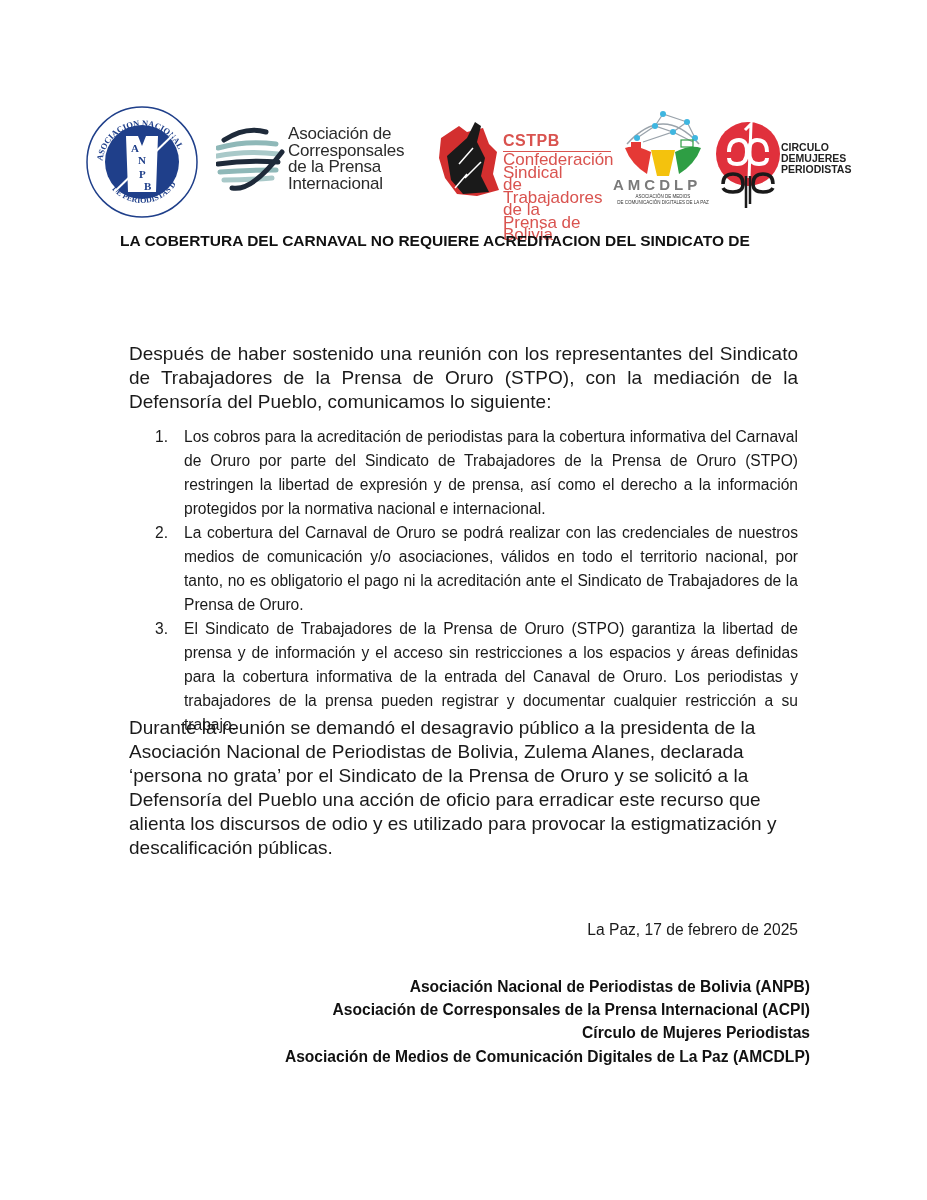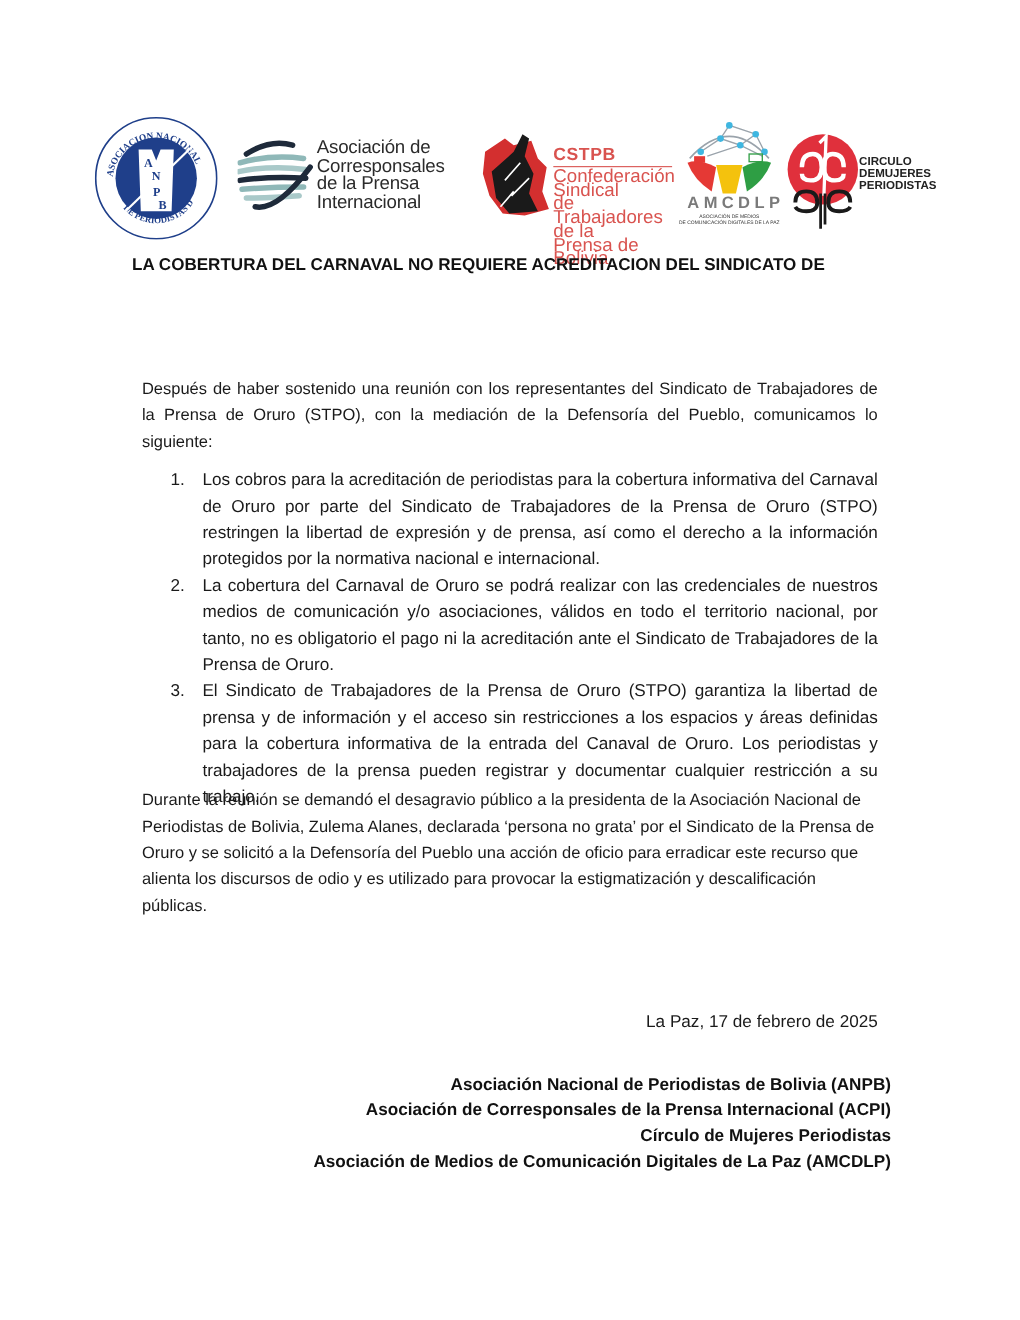--- a/index.html
+++ b/index.html
@@ -12,29 +12,29 @@
     
     .acpi { left:136px; top:22px; width:212px; height:76px; }
     .acpi-text { position:absolute; left:72px; top:4px; font-size:17px; line-height:16.5px; color:#2b2b2b; letter-spacing:-0.2px; }
     
     .cstpb { left:357px; top:18px; width:175px; height:80px; }
     .cstpb-title { position:absolute; left:66px; top:14px; font-size:16px; color:#d9534f; font-weight:bold; letter-spacing:0.5px; }
     .cstpb-rule { position:absolute; left:66px; top:33px; width:108px; height:1px; background:#d9534f; }
     .cstpb-sub { position:absolute; left:66px; top:36px; font-size:17px; line-height:12.5px; color:#d9534f; }
     
     .amcdlp { left:533px; top:8px; width:100px; height:110px; }
-    .amcdlp-name { position:absolute; left:0; top:68px; width:100px; text-align:right; font-weight:bold; font-size:15px; letter-spacing:4px; color:#7a7a7a; }
+    .amcdlp-name { position:absolute; left:0; top:68px; width:100px; text-align:left; font-weight:bold; font-size:15px; letter-spacing:4px; color:#7a7a7a; }
     .amcdlp-sub { position:absolute; left:0; top:86px; width:100px; text-align:center; font-size:4.5px; line-height:6px; color:#333; }
     
     .cmp { left:635px; top:18px; width:140px; height:95px; }
     .cmp-text { position:absolute; left:66px; top:24px; font-size:10.5px; line-height:11px; font-weight:bold; color:#222; }
 
     .title { position:absolute; top:229px; left:120px; width:690px; 
       font-weight:bold; font-size:15.5px; line-height:24px; color:#111; }
-    .para { position:absolute; left:129px; width:669px; font-size:15px; line-height:24px; text-align:justify; color:#1a1a1a; }
+    .para { position:absolute; left:129px; width:669px; font-size:19px; line-height:24px; text-align:justify; color:#1a1a1a; }
     .intro { top:342px; }
     .list { position:absolute; left:155px; top:425px; width:643px; margin:0; padding:0; list-style:none; }
     .list li { position:relative; padding-left:29px; font-size:15.6px; line-height:24px; text-align:justify; }
     .list li .num { position:absolute; left:0; top:0; }
     .closing { top:716px; text-align:left; }
     .date { position:absolute; top:918px; left:480px; width:318px; text-align:right; font-size:15.6px; line-height:24px; }
     .signatures { position:absolute; top:975px; left:120px; width:690px; text-align:right; font-weight:bold; font-size:15.6px; line-height:23.2px; color:#111; }
   </style>
 </head>
 <body>

